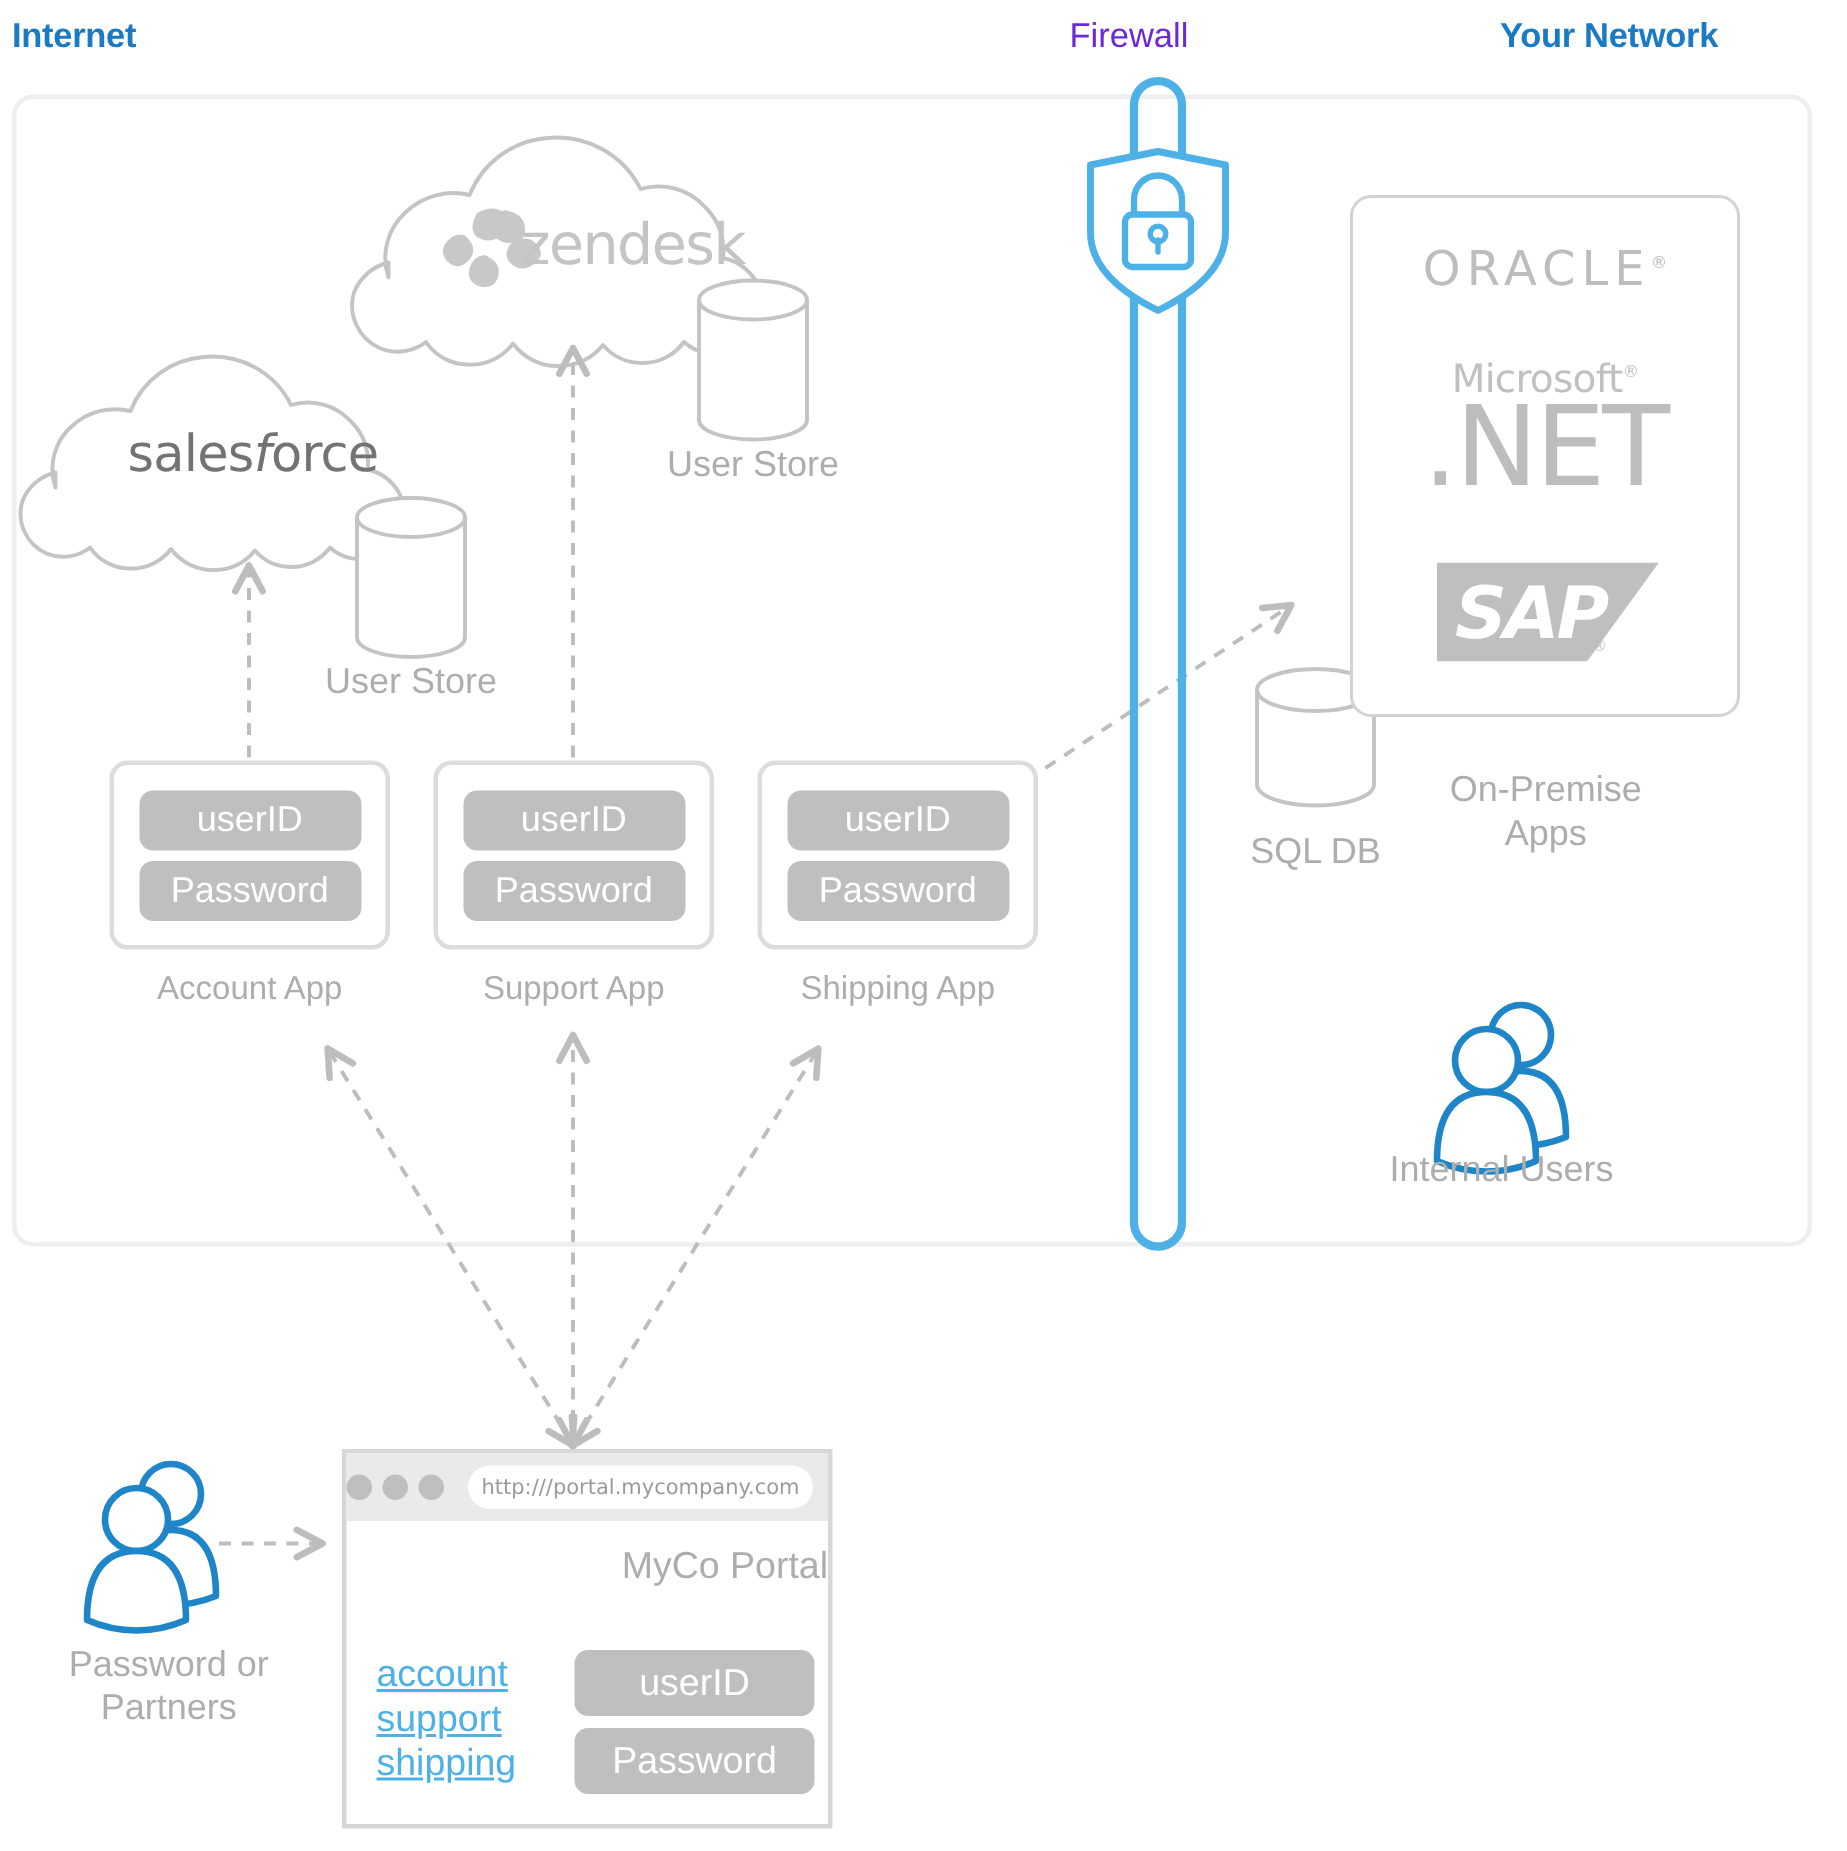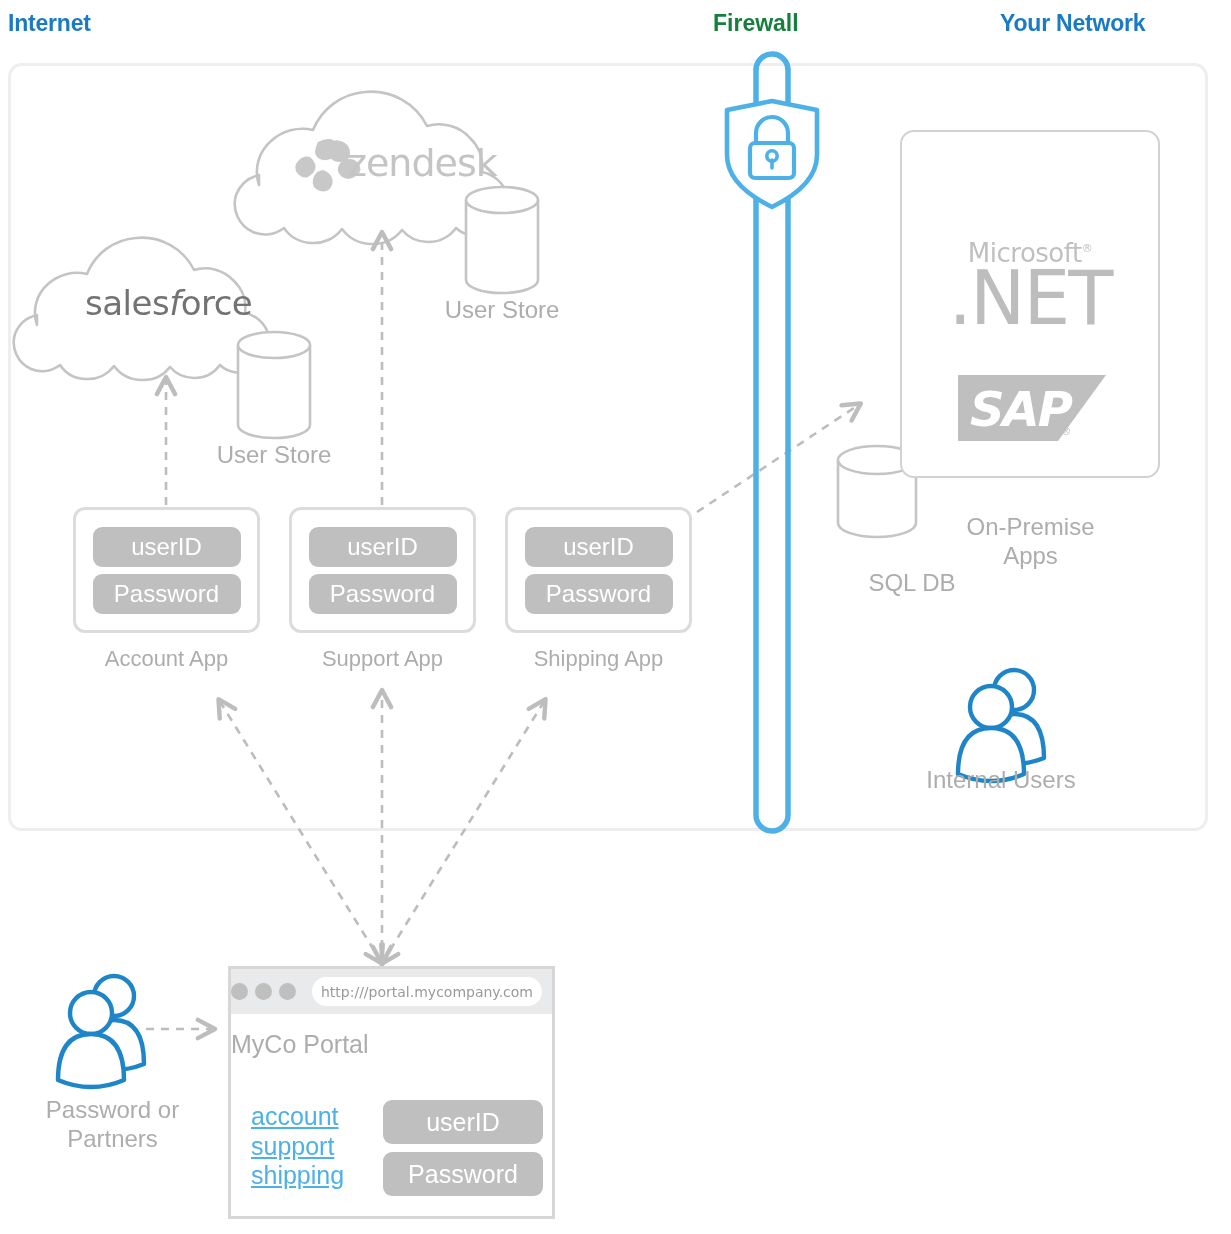--- a/index.html
+++ b/index.html
@@ -23,23 +23,23 @@
   
   .zone-heading {
     font-size: 23px;
     font-weight: bold;
     color: #1b7ac4;
     letter-spacing: -0.2px;
     white-space: nowrap;
   }
   .firewall-heading {
     font-size: 23px;
-    color: #15803d;
-    white-space: nowrap;
-    font-weight: bold;
+    color: #6d28d9;
+    white-space: nowrap;
+    font-weight: normal;
   }
 
   
   .zone-panel {
     border: 3px solid #eeeeef;
     border-radius: 14px;
     box-sizing: border-box;
     background: transparent;
   }
 
@@ -177,22 +177,23 @@
     display: flex;
     align-items: center;
     justify-content: center;
     color: #9a9a9a;
     font-size: 14px;
     font-family: "DejaVu Sans", sans-serif;
   }
   .browser-title {
     color: #adadad;
     font-size: 25px;
-    text-align: left;
+    text-align: right;
     margin-top: 16px;
+    padding-left: 12px;
   }
   .portal-links {
     position: absolute;
     left: 20px;
     top: 133px;
     display: flex;
     flex-direction: column;
     line-height: 1.18;
   }
   .portal-links a {
@@ -335,24 +336,25 @@
       <path d="M58 1080 q0 -46 33 -46 q33 0 33 46 q-16 7 -33 7 q-17 0 -33 -7 Z" fill="#ffffff" stroke="#1e85c8" stroke-width="4.4" stroke-linejoin="round"></path>
     </g>
   </svg>
 
   <div class="abs logo-salesforce" style="left:85px; top:283px;"><span>sales</span><i>f</i><span>orce</span></div>
 
   <div class="abs logo-zendesk" style="left:347px; top:141px;">zendesk</div>
 
   <div class="abs caption" style="left:402px; top:295px; width:200px;">User Store</div>
   <div class="abs caption" style="left:174px; top:440px; width:200px;">User Store</div>
-  <div class="abs caption" style="left:832px; top:553px; width:160px;margin-top:15px;">SQL DB</div>
+  <div class="abs caption" style="left:797px; top:553px; width:160px;">SQL DB</div>
 
   <div class="abs" style="left:900px; top:130px; width:260px; height:348px;
         border:2.6px solid #d2d2d2; border-radius:14px; box-sizing:border-box; background:#ffffff;">
+    <div class="logo-oracle" style="position:absolute; left:0; right:0; top:28px; text-align:center;"><span>ORACLE</span><sup>®</sup></div>
 
     <div style="position:absolute; left:0; right:0; top:106px; text-align:center;">
       <div class="logo-ms"><span>Microsoft</span><sup>®</sup></div>
       <div class="logo-net">.NET</div>
     </div>
 
     <div class="logo-sap-wrap" style="position:absolute; left:56px; top:243px; width:148px; height:66px;">
       <svg width="148" height="66" viewBox="0 0 148 66" style="position:absolute; left:0; top:0;">
         <path d="M0 0 H148 L100 66 H0 Z" fill="#bfbfbf"></path>
       </svg>

